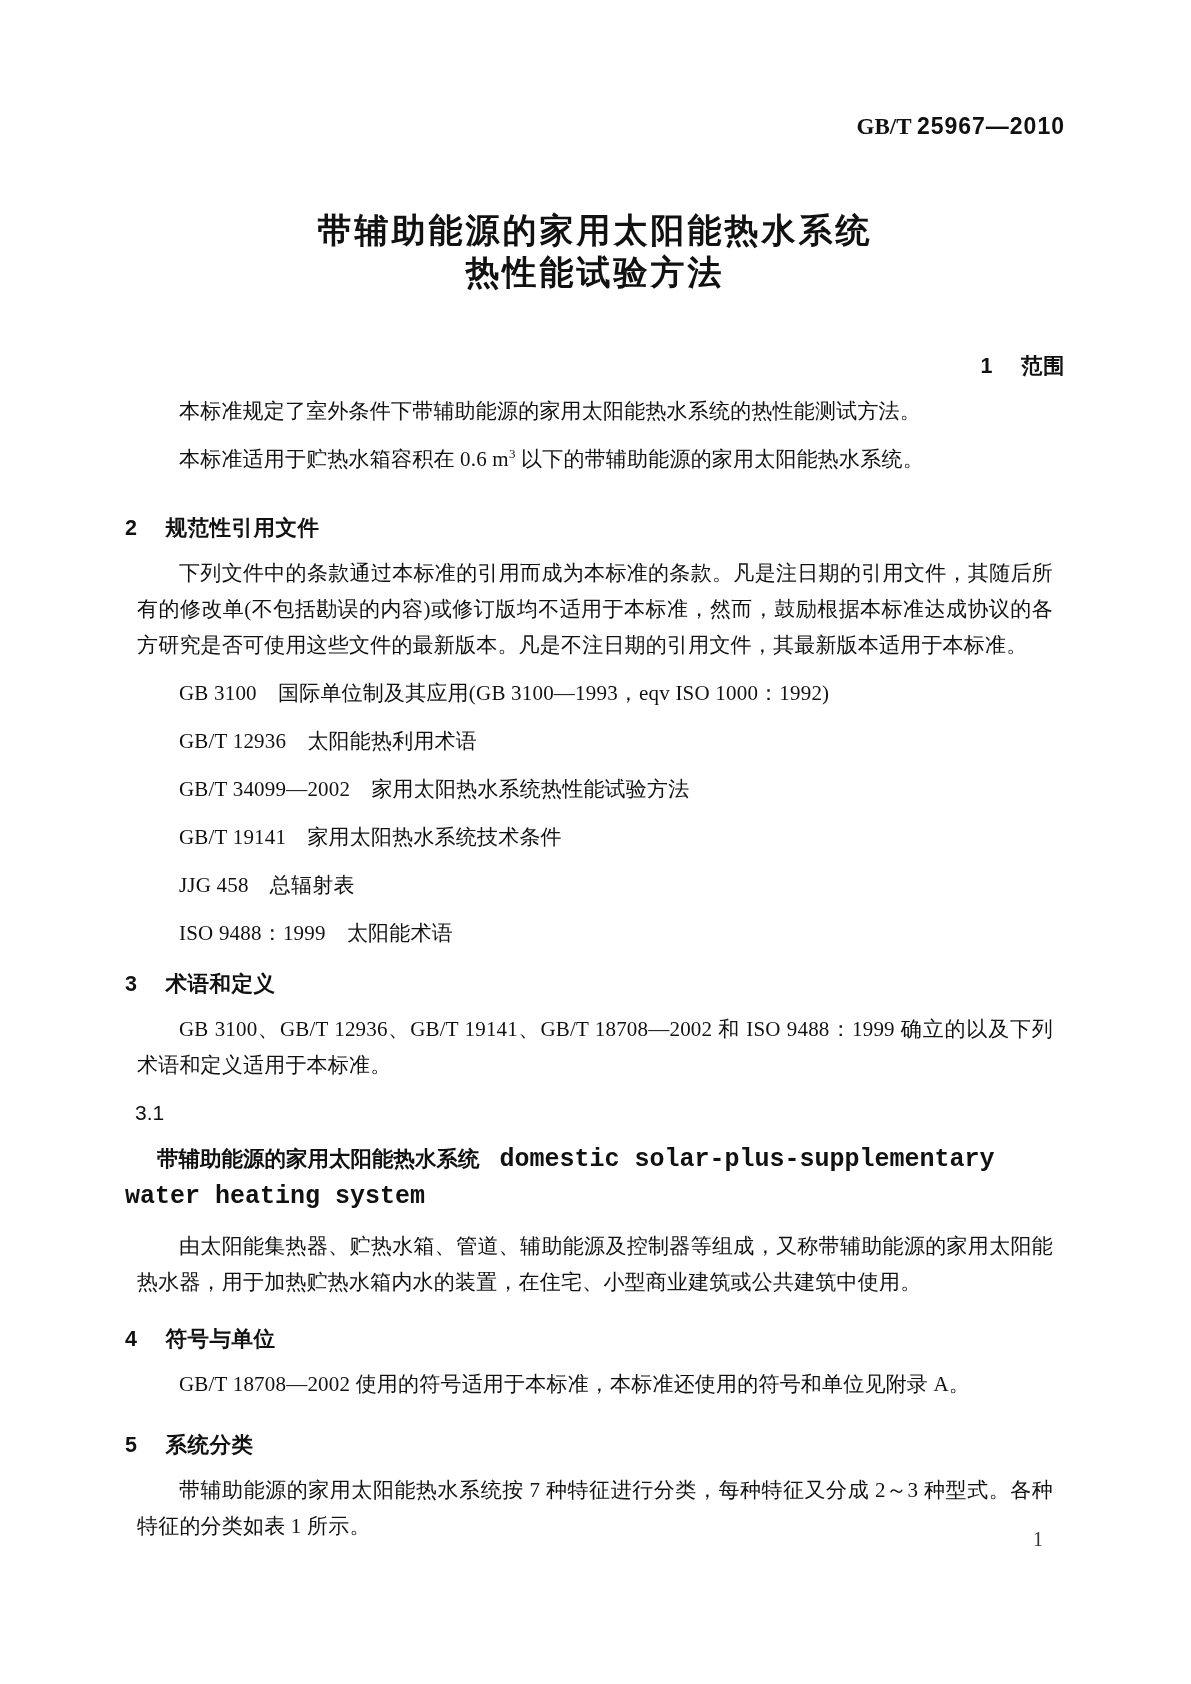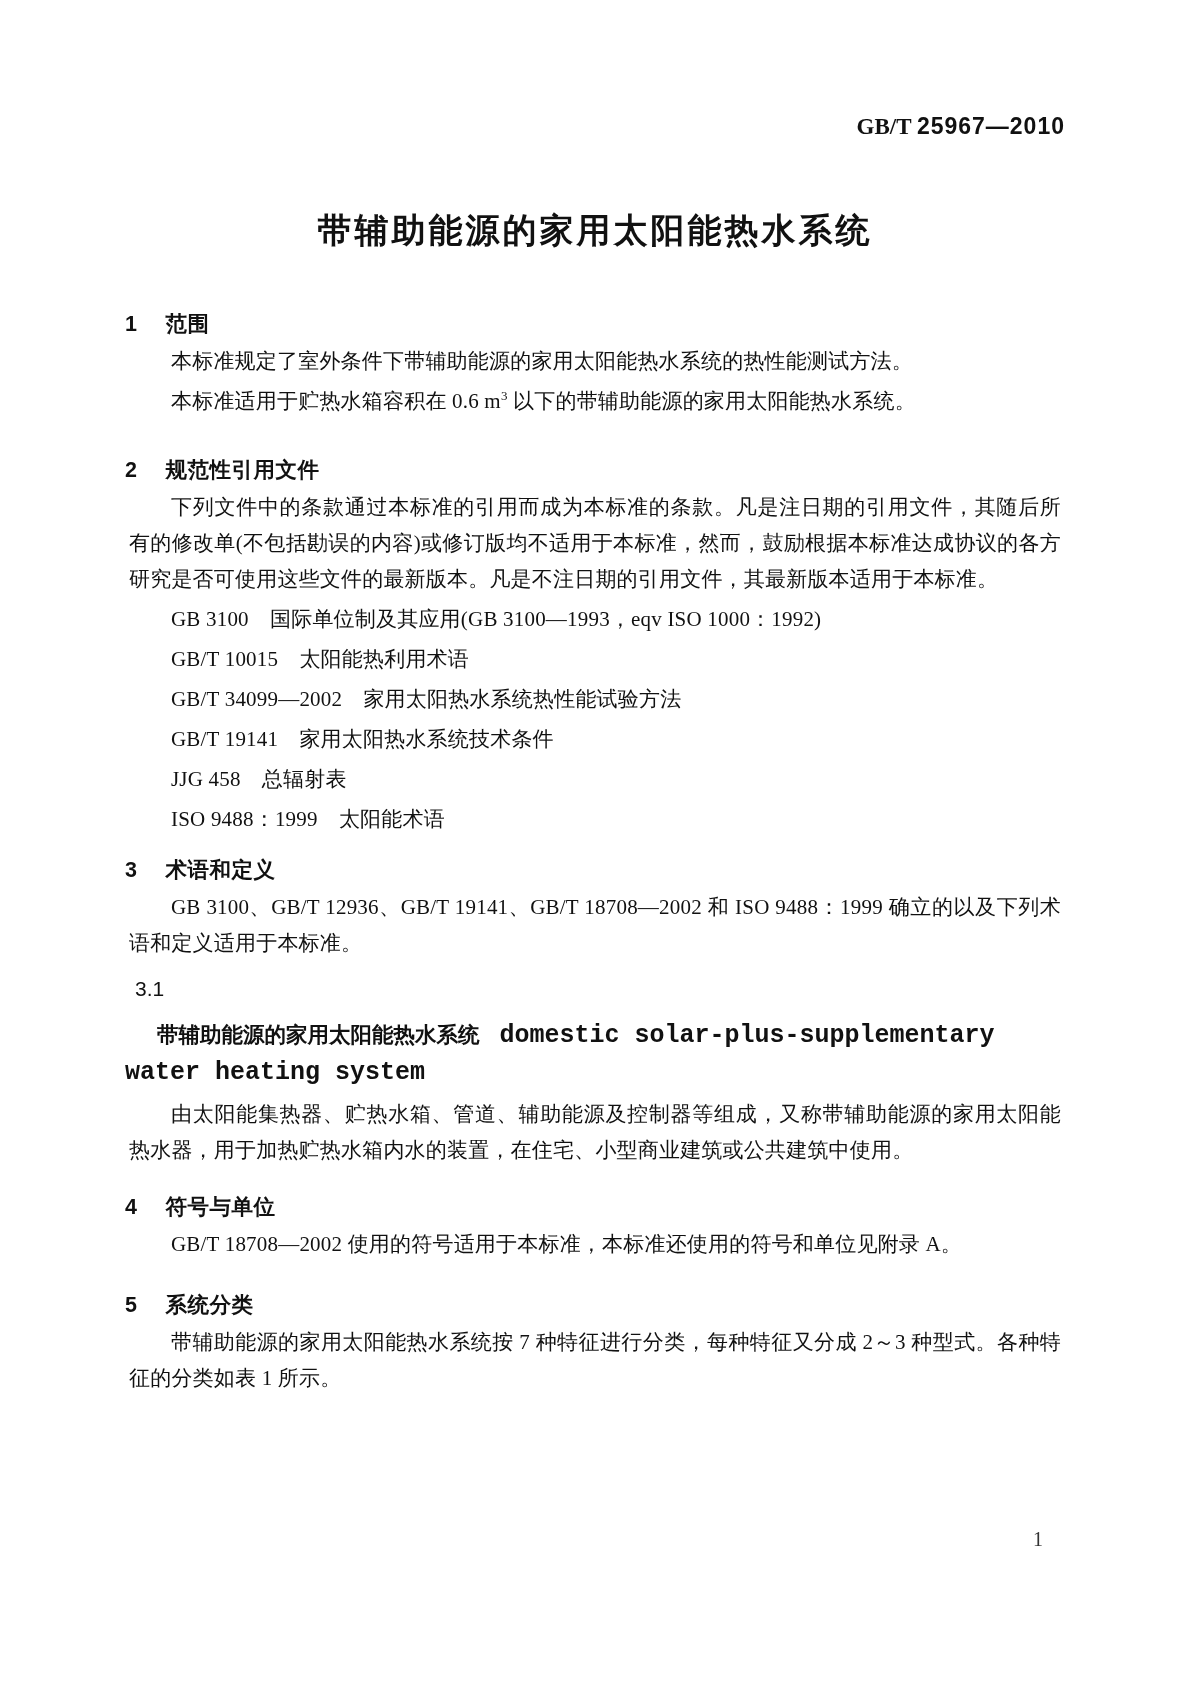--- a/index.html
+++ b/index.html
@@ -49,21 +49,21 @@
   .sec-heading {
     margin: 0;
     font-family: "Liberation Sans", sans-serif;
     font-weight: 700;
     font-size: 21.5px;
     line-height: 30px;
     letter-spacing: 0.5px;
   }
   .sec-num { display: inline-block; margin-right: 28px; font-weight: 700; }
   p.body {
-    margin: 4px;
+    margin: 12px;
     font-family: "Liberation Serif", serif;
     font-size: 21px;
     line-height: 36px;
     text-align: justify;
     letter-spacing: 0.2px;
   }
   .indent { text-indent: 2em; }
   sup.unit-sup { font-size: 13px; line-height: 0; }
   .sub-num {
     margin: 10px;
@@ -76,21 +76,21 @@
     font-family: "Liberation Sans", sans-serif;
     font-weight: 700;
     font-size: 21.5px;
   }
   .term-en {
     font-family: Liberation Mono, monospace;
     font-weight: 700;
     font-size: 25px;
     margin-left: 20px;
   }
-  .mt-s1h  { margin-top: 58px; }
+  .mt-s1h  { margin-top: 58px; text-align: right; }
   .mt-s1p  { margin-top: 12px; }
   .mt-s2h  { margin-top: 36px; }
   .mt-s2p  { margin-top: 14px; }
   .mt-s3h  { margin-top: 18px; }
   .mt-s3p  { margin-top: 14px; }
   .mt-s4h  { margin-top: 24px; }
   .mt-s4p  { margin-top: 14px; }
   .mt-s5h  { margin-top: 28px; }
   .mt-s5p  { margin-top: 14px; }
   .page-footer {
@@ -105,32 +105,33 @@
 </head>
 <body>
 
 <div class="page">
   <div class="content">
 
     <div class="doc-header"><span class="code-prefix">GB/T </span><span class="code-number">25967—2010</span></div>
 
     <h1 class="doc-title">
       <span class="title-line">带辅助能源的家用太阳能热水系统</span>
+      <span class="title-line">热性能试验方法</span>
     </h1>
 
     <h2 class="sec-heading mt-s1h"><span class="sec-num">1</span><span>范围</span></h2>
 
     <p class="body indent mt-s1p">本标准规定了室外条件下带辅助能源的家用太阳能热水系统的热性能测试方法。</p>
     <p class="body indent"><span>本标准适用于贮热水箱容积在 0.6 m</span><sup class="unit-sup">3</sup><span> 以下的带辅助能源的家用太阳能热水系统。</span></p>
 
     <h2 class="sec-heading mt-s2h"><span class="sec-num">2</span><span>规范性引用文件</span></h2>
 
     <p class="body indent mt-s2p">下列文件中的条款通过本标准的引用而成为本标准的条款。凡是注日期的引用文件，其随后所有的修改单(不包括勘误的内容)或修订版均不适用于本标准，然而，鼓励根据本标准达成协议的各方研究是否可使用这些文件的最新版本。凡是不注日期的引用文件，其最新版本适用于本标准。</p>
     <p class="body indent">GB 3100　国际单位制及其应用(GB 3100—1993，eqv ISO 1000：1992)</p>
-    <p class="body indent">GB/T 10015　太阳能热利用术语</p>
+    <p class="body indent">GB/T 12936　太阳能热利用术语</p>
     <p class="body indent">GB/T 34099—2002　家用太阳热水系统热性能试验方法</p>
     <p class="body indent">GB/T 19141　家用太阳热水系统技术条件</p>
     <p class="body indent">JJG 458　总辐射表</p>
     <p class="body indent">ISO 9488：1999　太阳能术语</p>
 
     <h2 class="sec-heading mt-s3h"><span class="sec-num">3</span><span>术语和定义</span></h2>
 
     <p class="body indent mt-s3p">GB 3100、GB/T 12936、GB/T 19141、GB/T 18708—2002 和 ISO 9488：1999 确立的以及下列术语和定义适用于本标准。</p>
     <p class="sub-num">3.1</p>
     <p class="term-line"><span class="term-cn">带辅助能源的家用太阳能热水系统</span><span class="term-en">domestic solar-plus-supplementary water heating system</span></p>

